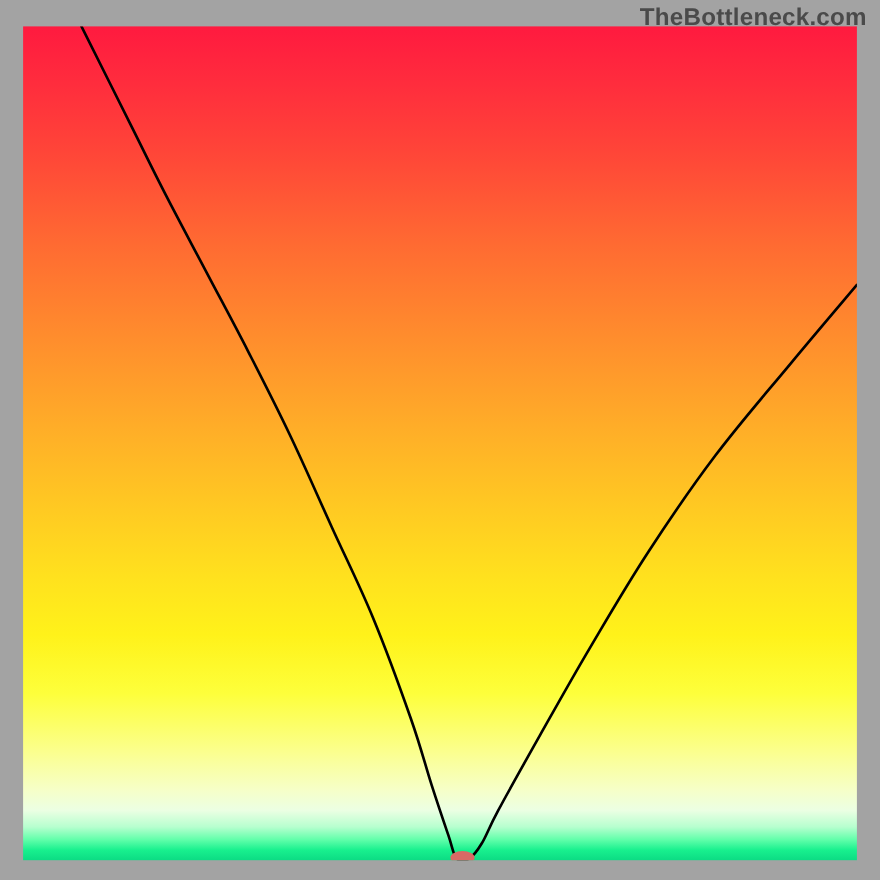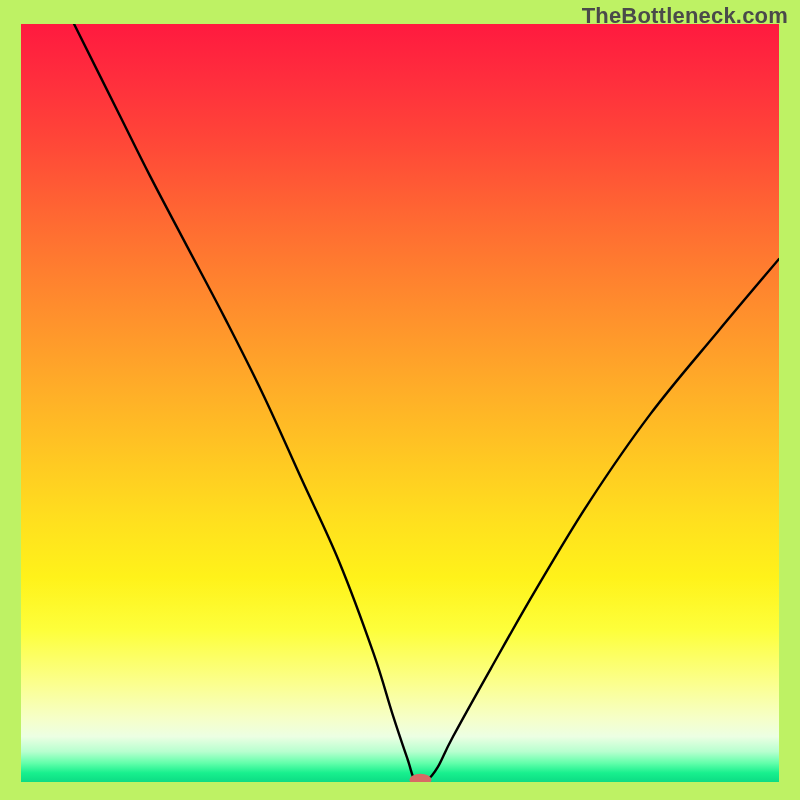--- a/index.html
+++ b/index.html
@@ -8,21 +8,21 @@
     width: 800px;
     height: 800px;
     background: #000;
     overflow: hidden;
     font-family: Arial, Helvetica, sans-serif;
   }
   .frame {
     position: relative;
     width: 800px;
     height: 800px;
-    background: #bef264;
+    background: #a3a3a3;
   }
   .watermark {
     position: absolute;
     top: 3px;
     right: 12px;
     color: #4a4a4a;
     font-size: 22px;
     font-weight: 600;
     letter-spacing: 0.2px;
     user-select: none;

